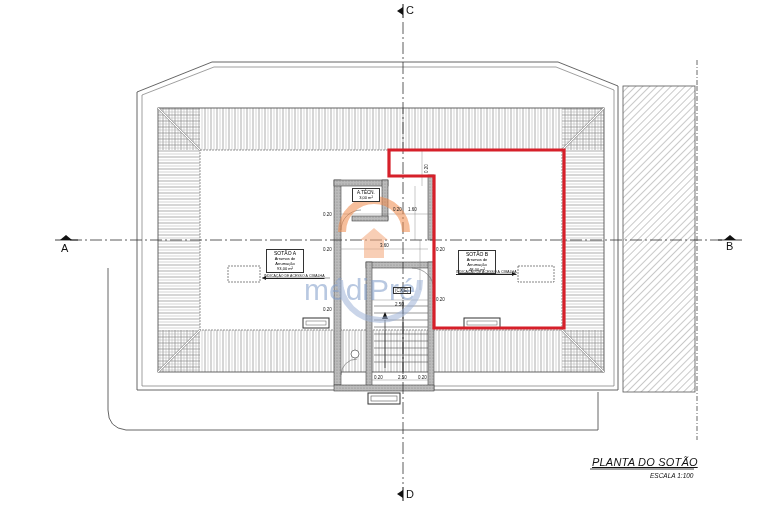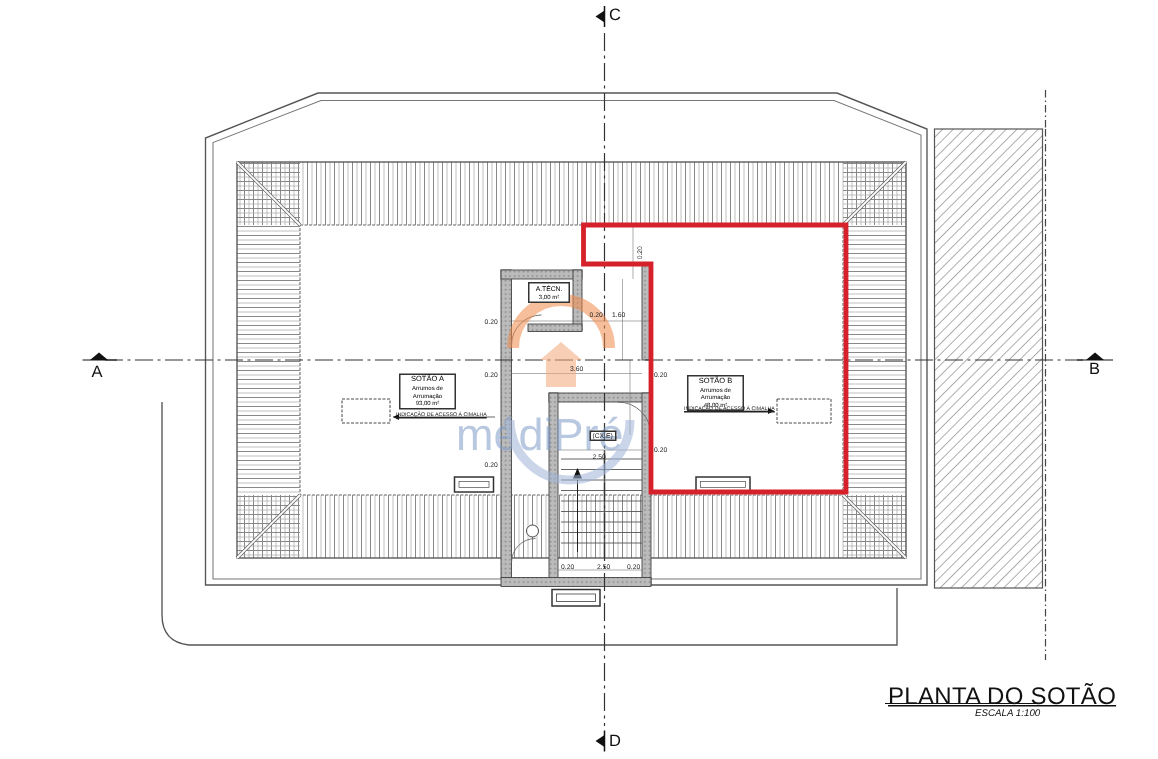--- a/index.html
+++ b/index.html
@@ -1,20 +1,20 @@
 <!DOCTYPE html>
 <html><head>
 <meta charset="utf-8">
 <style>
   html, body { margin:0; padding:0; background:#ffffff; }
   body { width:772px; height:506px; position:relative; overflow:hidden; font-family:"Liberation Sans", sans-serif; }
   #plan { position:absolute; left:0; top:0; }
   .lbl { position:absolute; font-family:"Liberation Sans", sans-serif; color:#111; }
   .sec { font-size:11px; }
-  .title { font-size:16px; text-decoration:underline; letter-spacing:0.2px; }
+  .title { font-style:italic; font-size:11px; text-decoration:underline; letter-spacing:0.2px; }
   .scale { font-style:italic; font-size:6.5px; }
   .roomtag { position:absolute; border:1px solid #333; background:#fff; text-align:center; font-size:4px; line-height:5px; padding:1px 2px; }
   .tiny { position:absolute; font-size:4.5px; color:#222; }
 </style>
 </head>
 <body>
 
 <svg id="plan" width="772" height="506" viewBox="0 0 772 506" xmlns="http://www.w3.org/2000/svg">
   <defs>
     <pattern id="hatch" patternUnits="userSpaceOnUse" width="5" height="5" patternTransform="rotate(45)">

